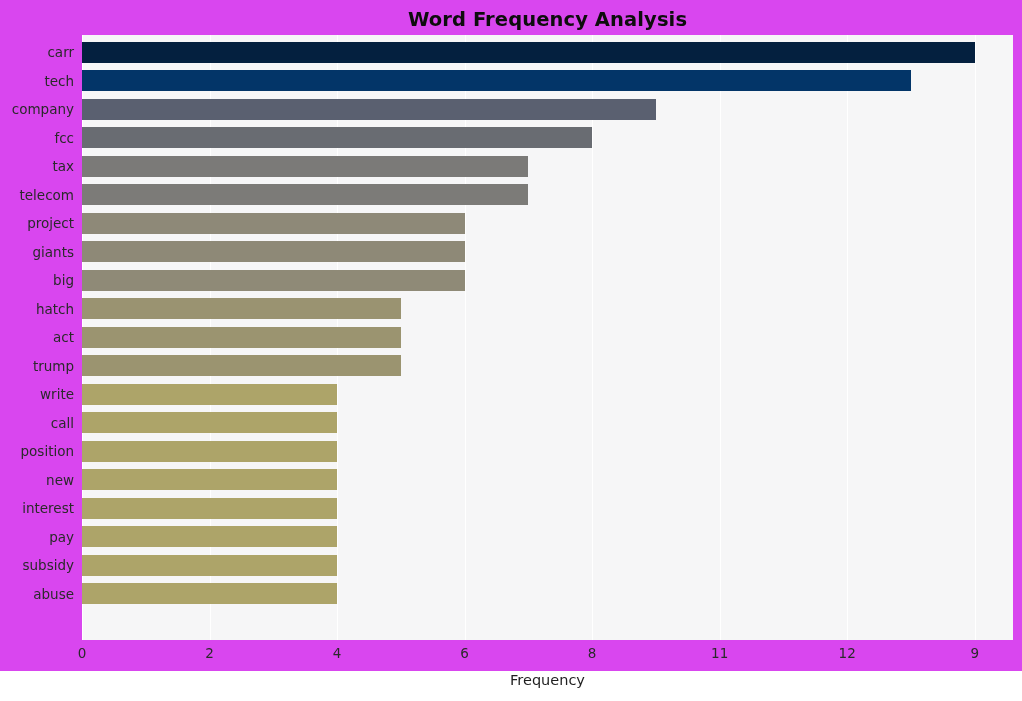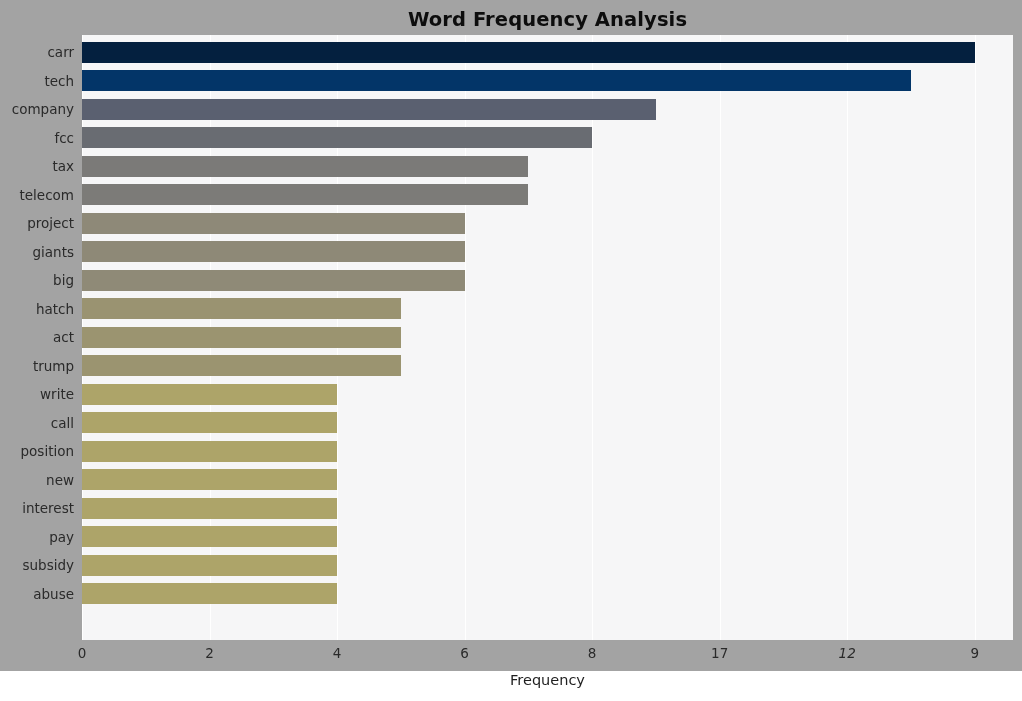--- a/index.html
+++ b/index.html
@@ -11,21 +11,21 @@
     width: 1022px;
     height: 701px;
     font-family: "DejaVu Sans", "Liberation Sans", sans-serif;
     overflow: hidden;
   }
 
   #figure {
     position: relative;
     width: 1022px;
     height: 671px;
-    background: #a3a3a3;
+    background: #d946ef;
   }
 
   
   #chart-title {
     position: absolute;
     left: 82px;
     right: 9px;
     top: 6px;
     height: 28px;
     line-height: 28px;
@@ -176,20 +176,20 @@
       <div class="ytick" style="top: 522px; padding-right: 8px;">subsidy</div>
       <div class="ytick" style="top: 550.5px; padding-right: 8px;">abuse</div>
     </div>
 
   <div id="x-axis">
       <div class="xtick" style="left: 0px;">0</div>
       <div class="xtick" style="left: 127.534px;">2</div>
       <div class="xtick" style="left: 255.068px;">4</div>
       <div class="xtick" style="left: 382.603px;">6</div>
       <div class="xtick" style="left: 510.137px;">8</div>
-      <div class="xtick" style="left: 637.671px;">17</div>
-      <div class="xtick" style="left: 765.205px; font-style: italic;">12</div>
+      <div class="xtick" style="left: 637.671px;">11</div>
+      <div class="xtick" style="left: 765.205px;">12</div>
       <div class="xtick" style="left: 892.74px;">9</div>
     </div>
 
   <div id="x-axis-label">Frequency</div>
 
 </div>
 
 </body></html>

